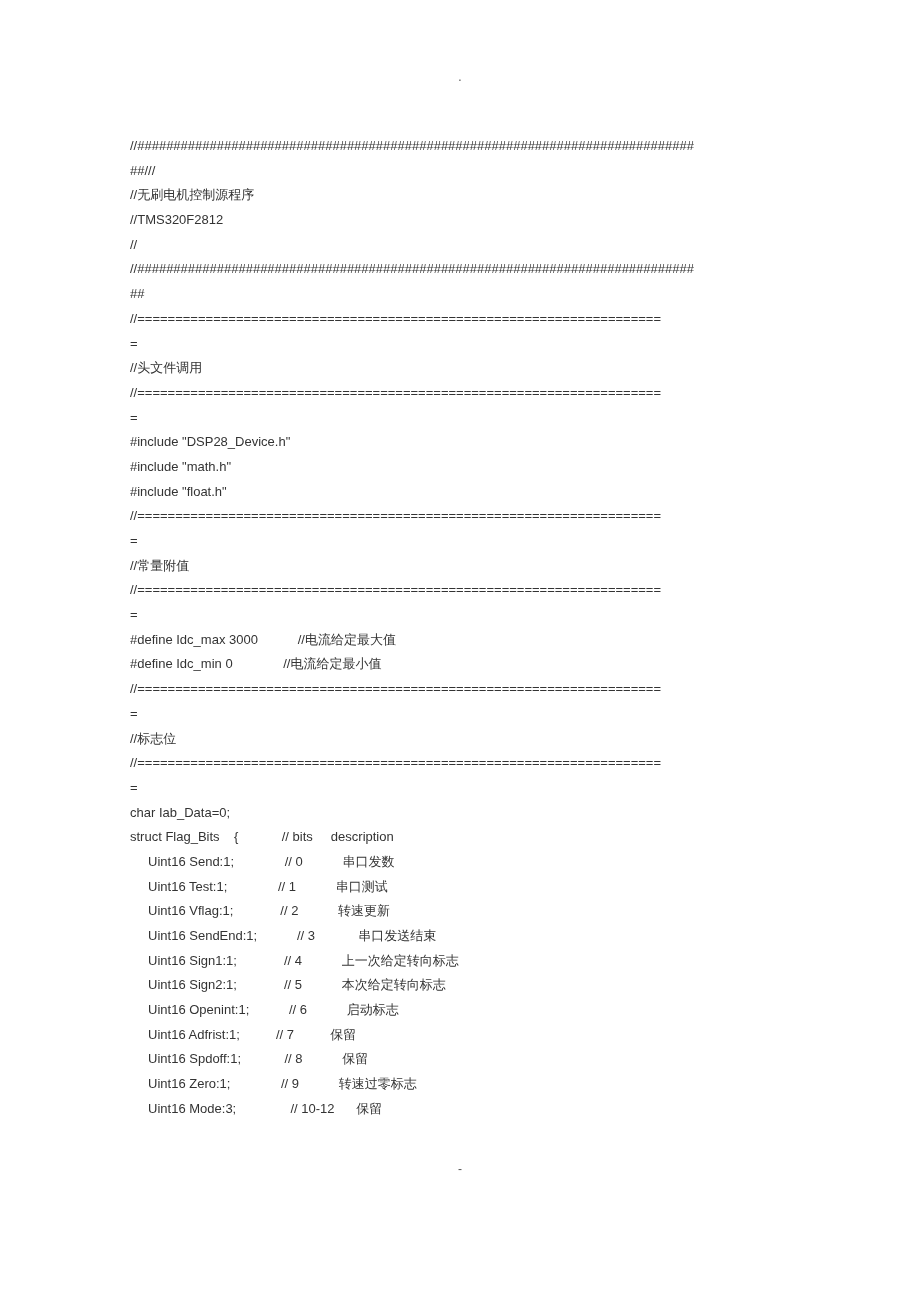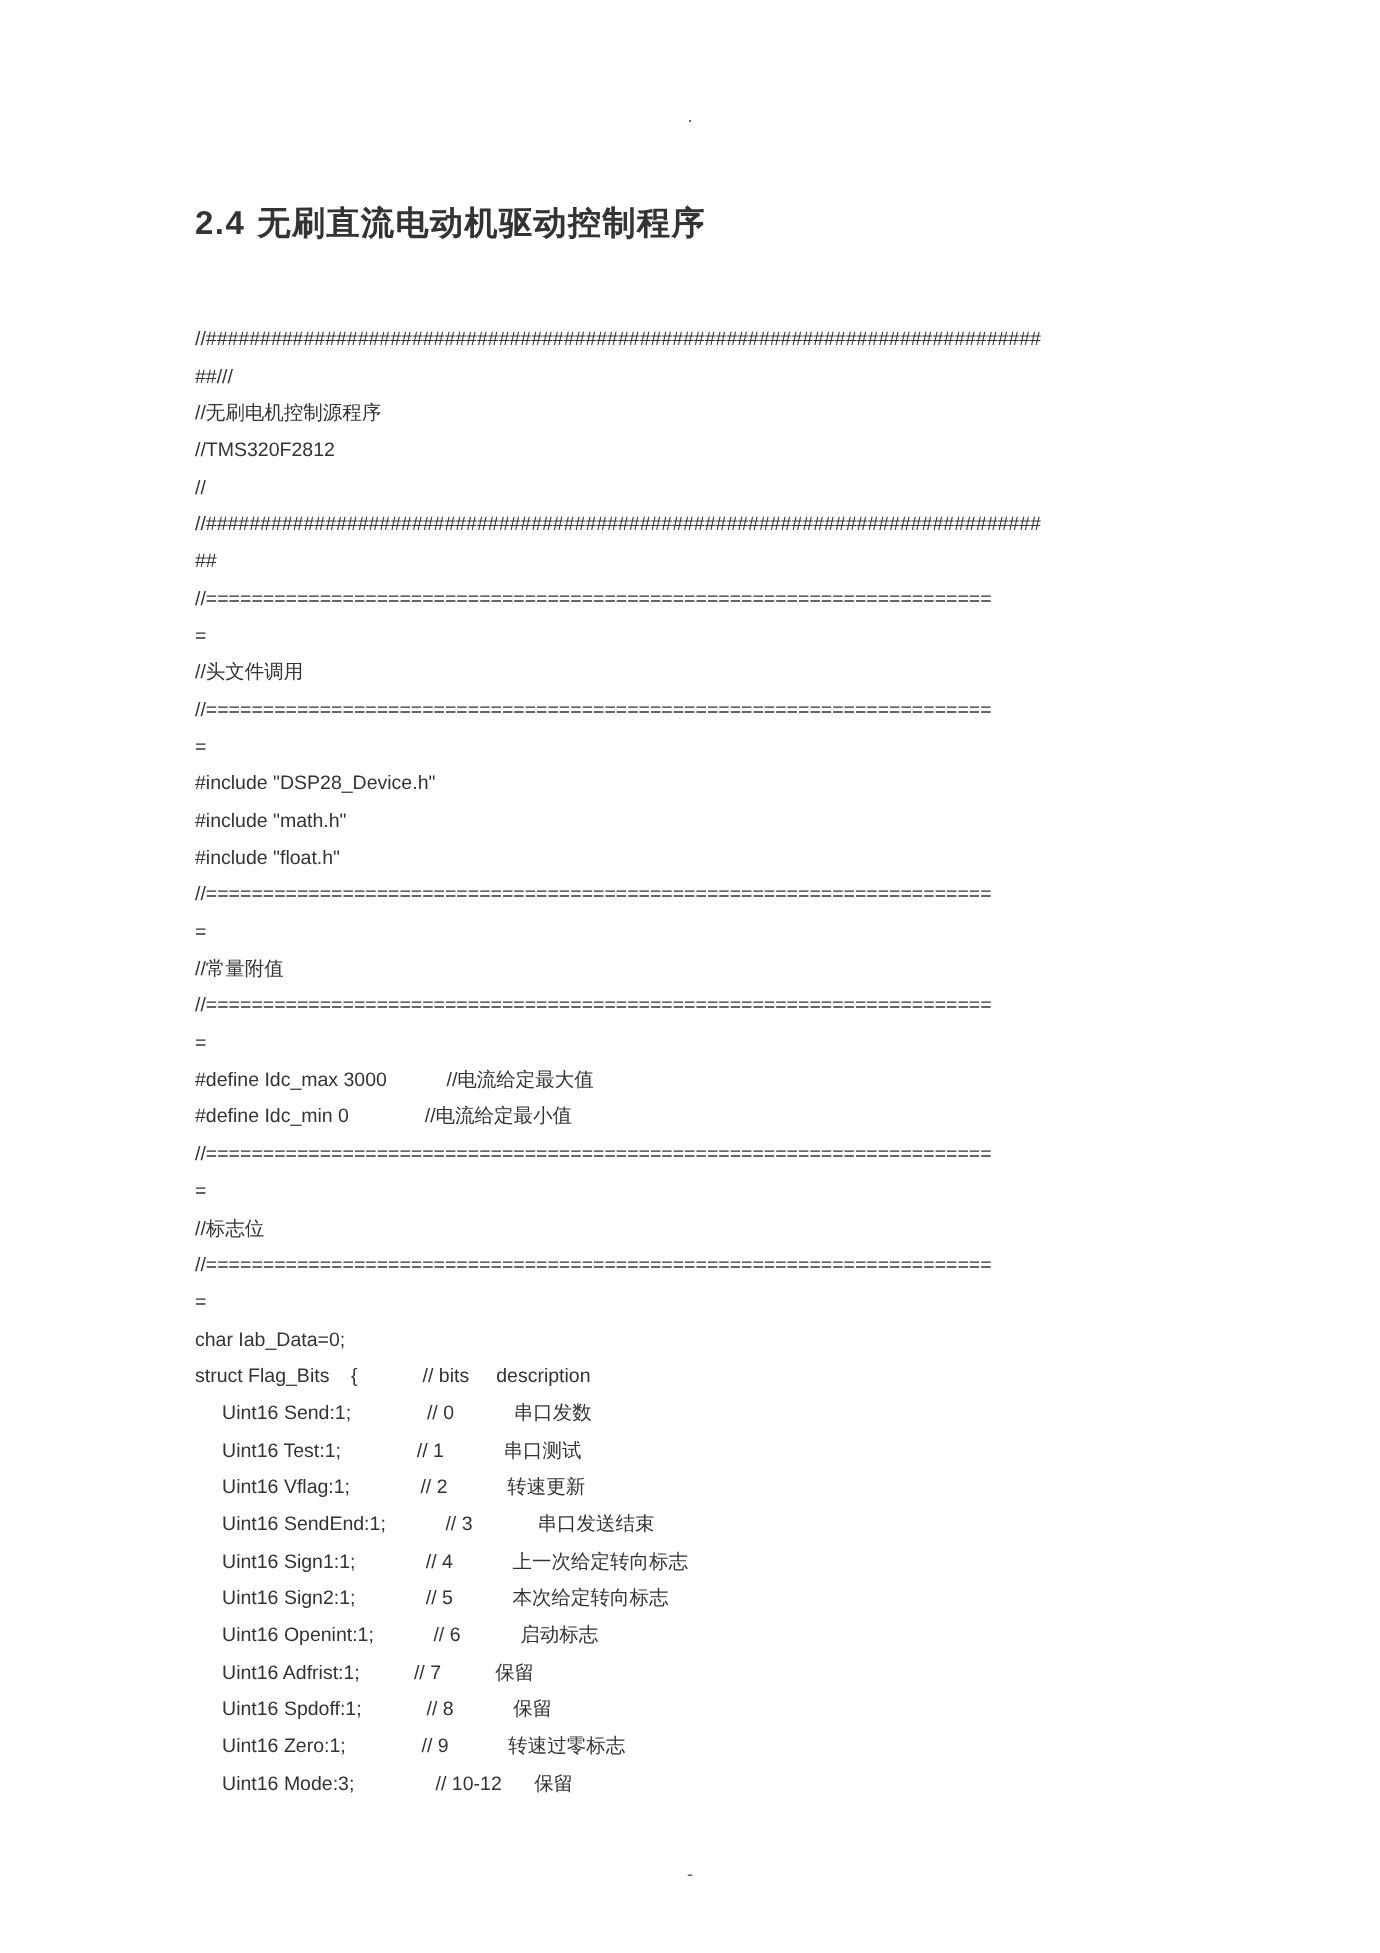--- a/index.html
+++ b/index.html
@@ -46,23 +46,20 @@
     color: #555;
     margin-top: 40px;
   }
 </style>
 </head>
 <body>
 
 <div class="page">
   <div class="top-dot">.</div>
 
-  <h2 class="section-heading">
-    <span class="section-number">2.4</span><span>无刷直流电动机驱动控制程序</span>
-  </h2>
 
   <pre class="code">//#############################################################################
 ##///
 //无刷电机控制源程序
 //TMS320F2812
 //
 //#############################################################################
 ##
 //=====================================================================
 =

